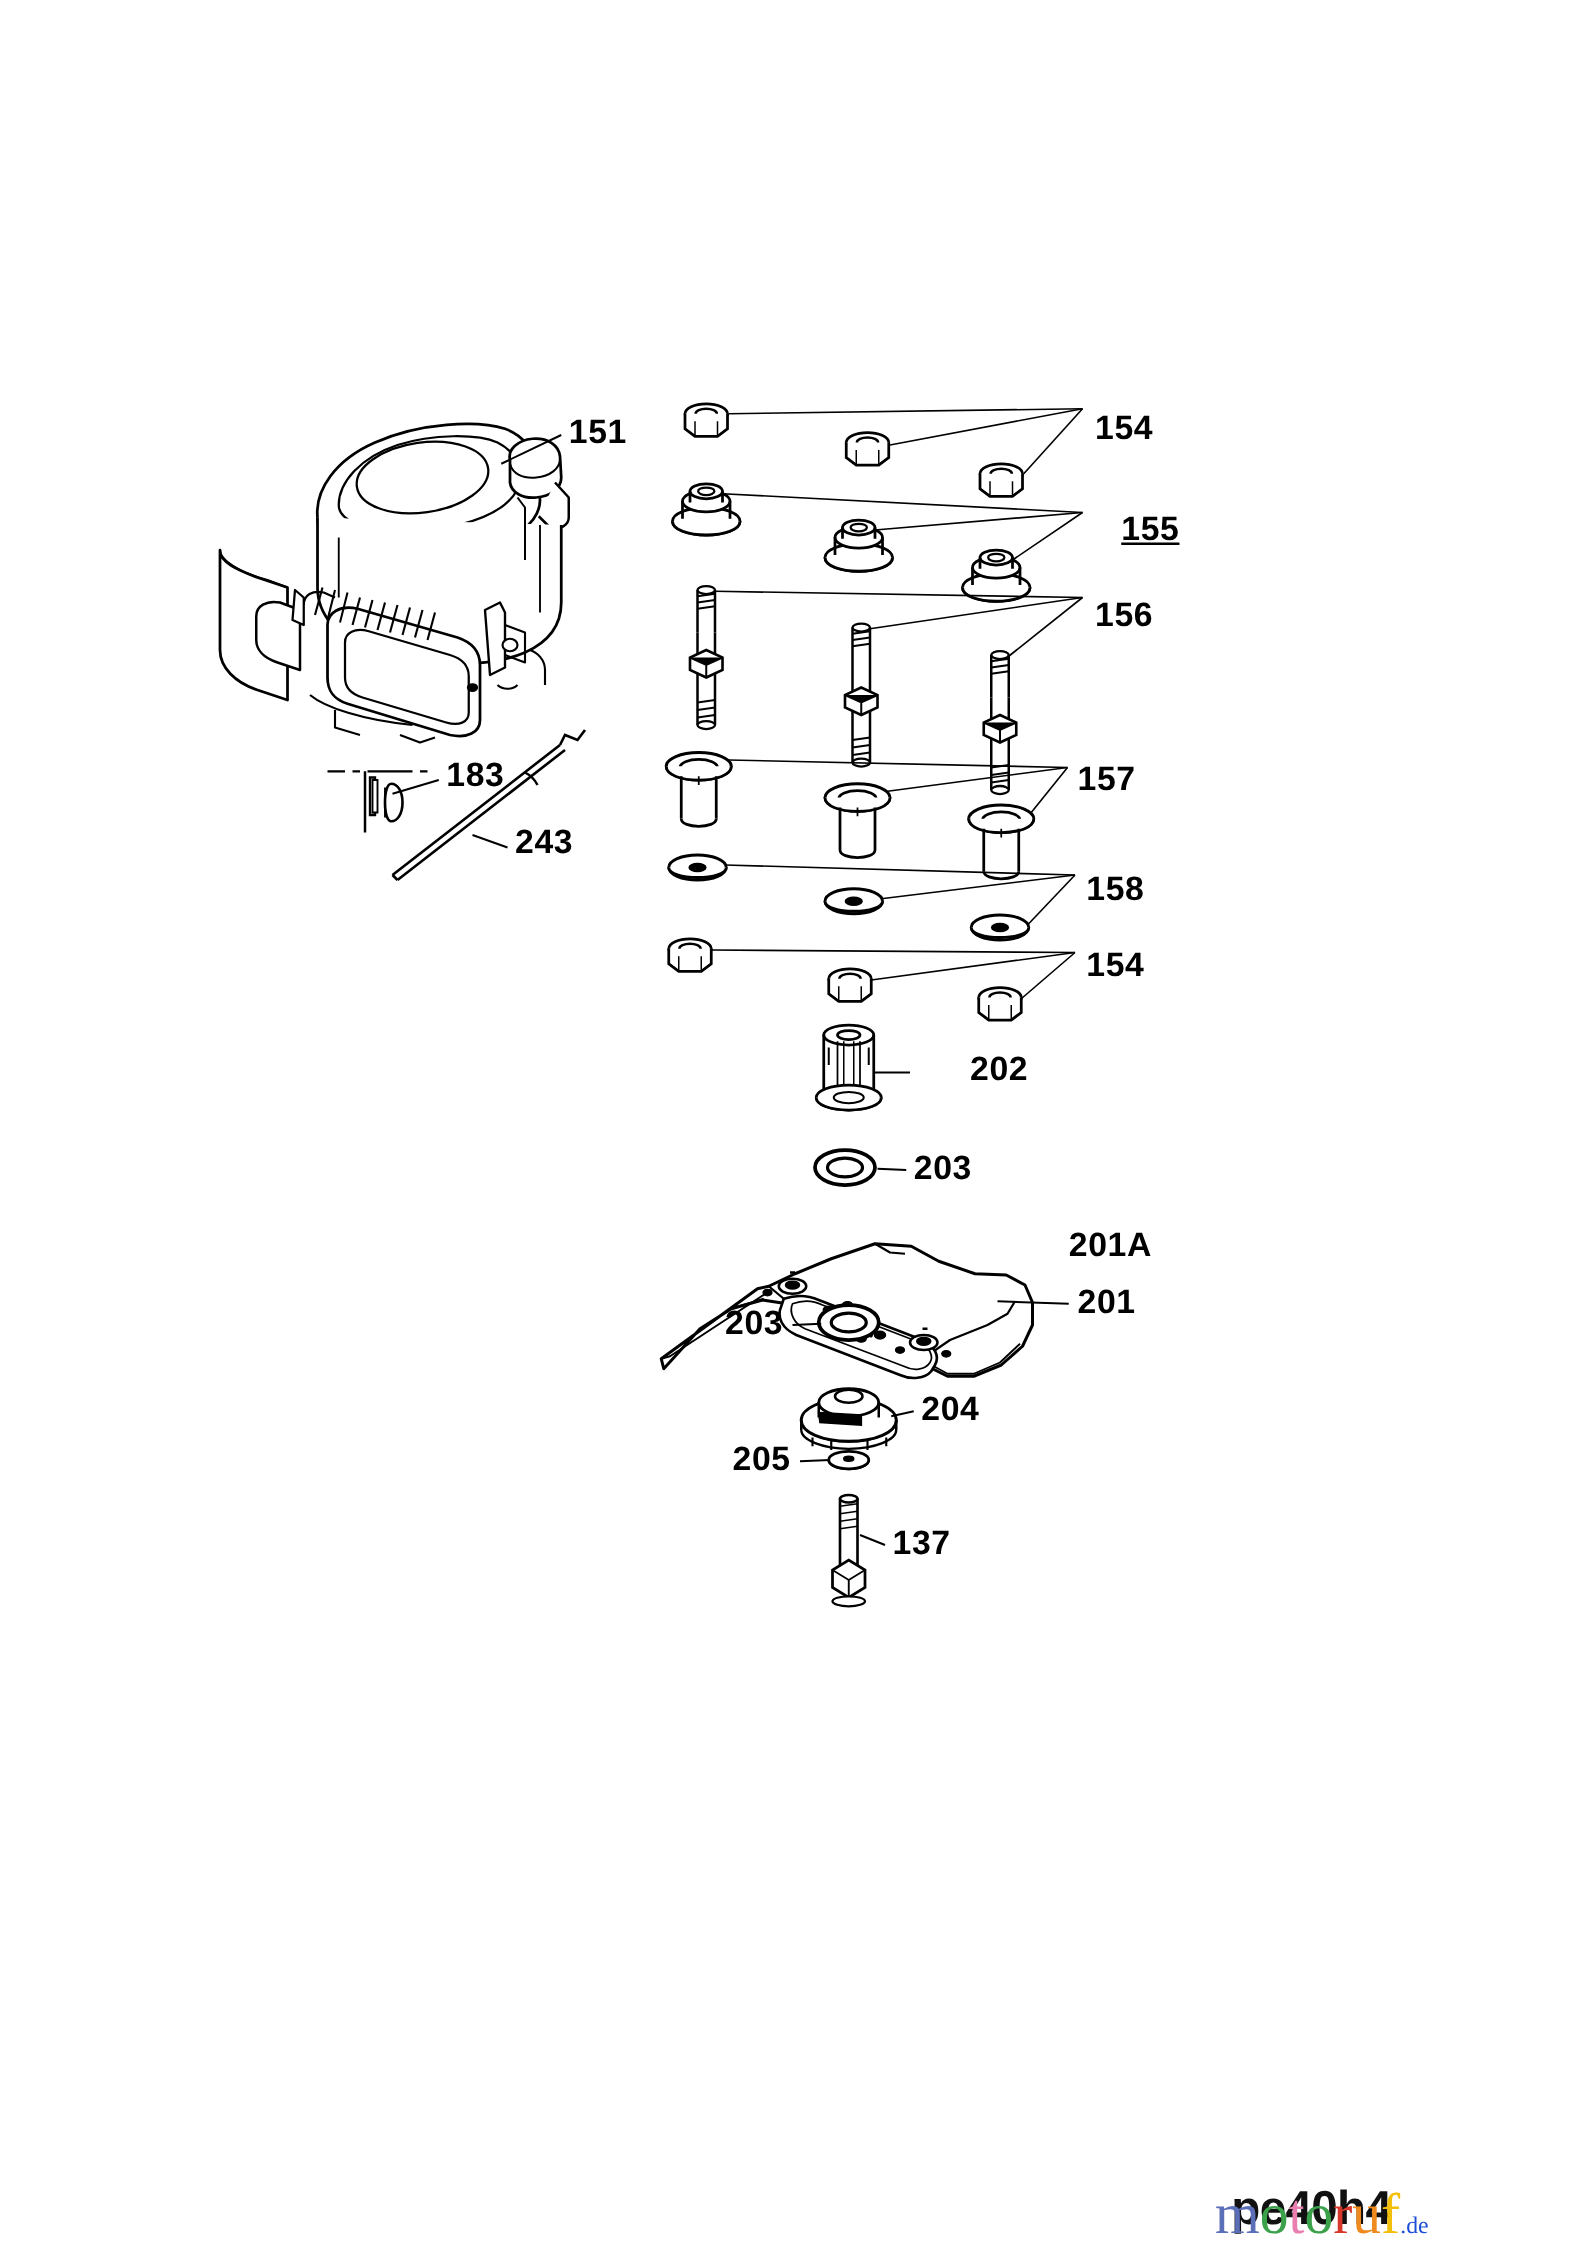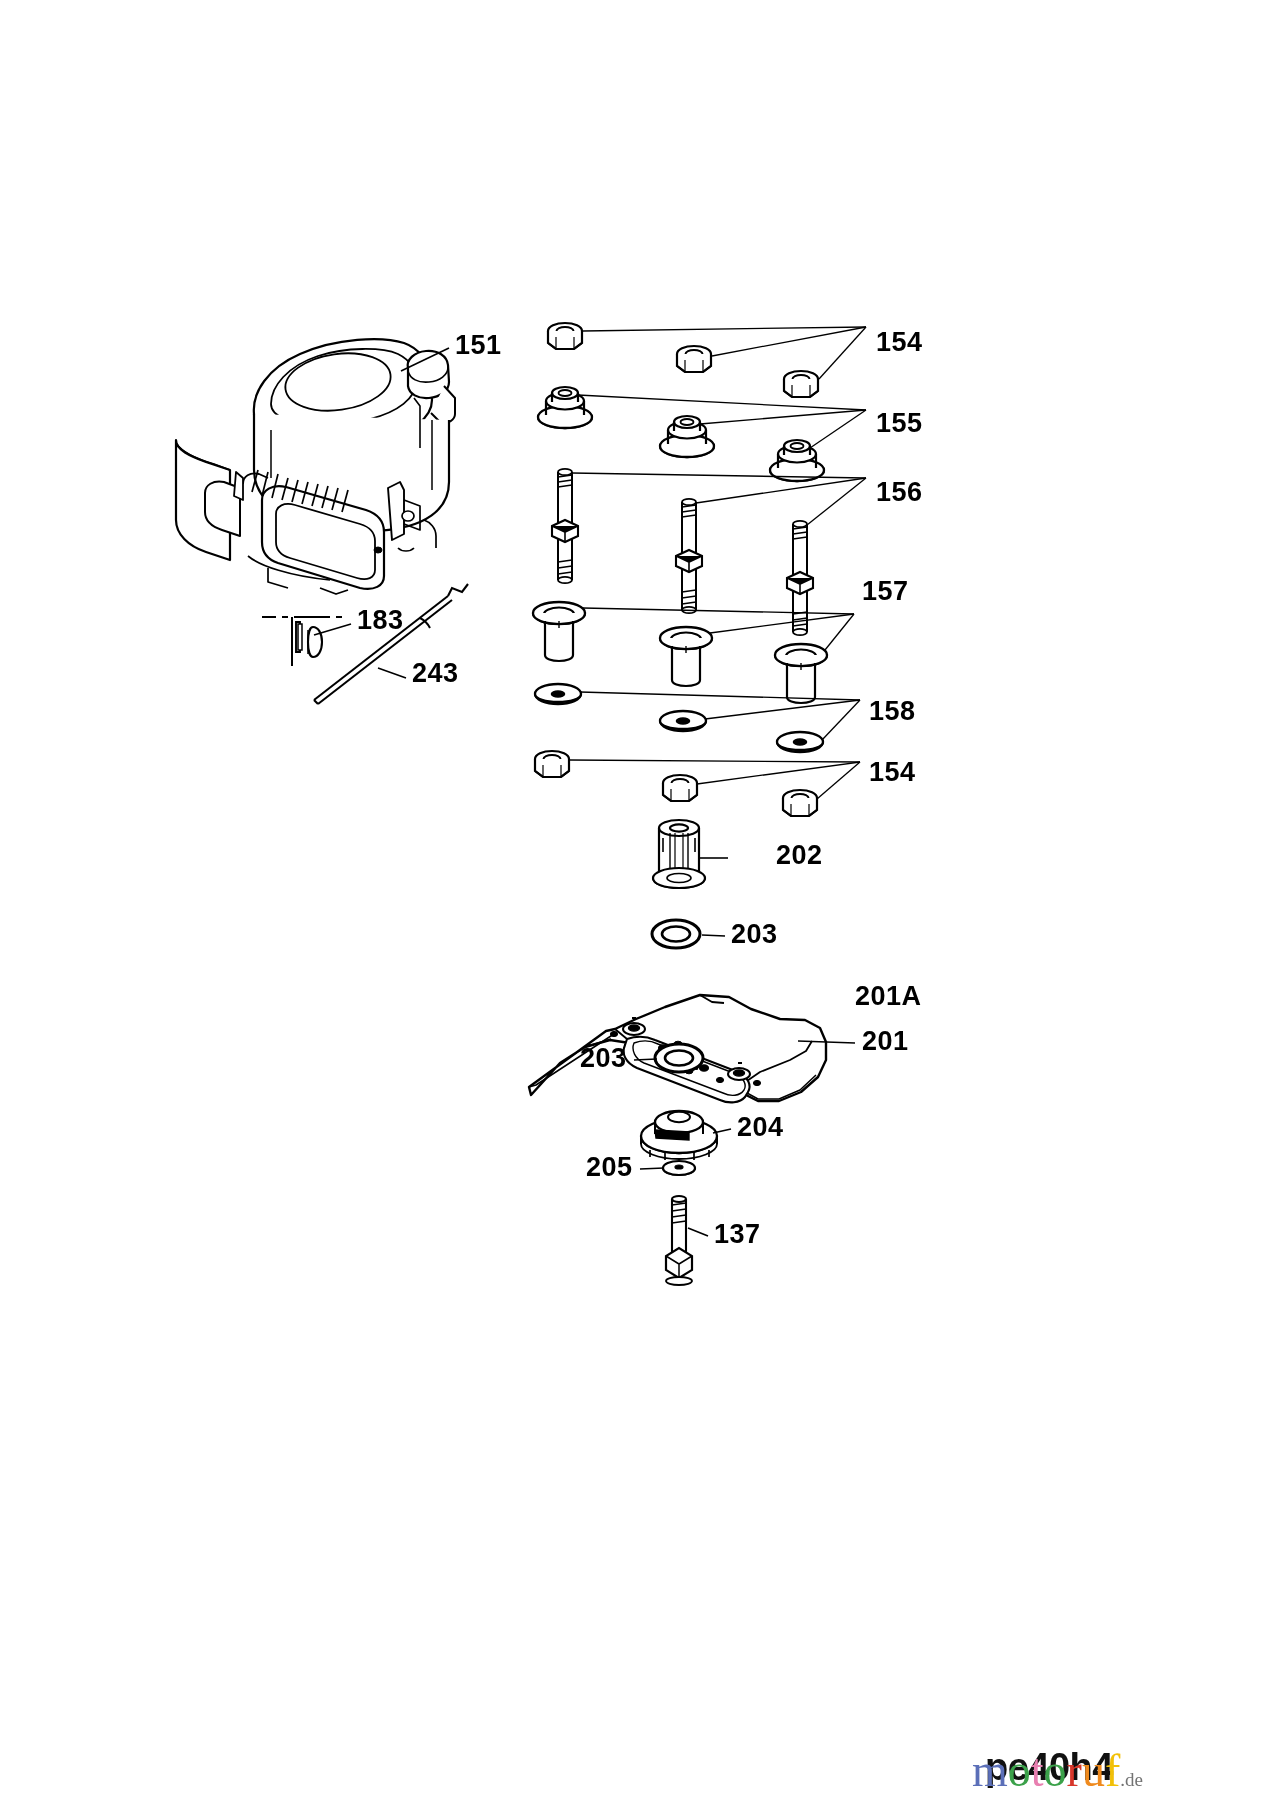--- a/index.html
+++ b/index.html
@@ -3,21 +3,21 @@
 <meta charset="utf-8">
 <style>
   html,body{margin:0;padding:0;background:#ffffff;}
   body{width:1272px;height:1800px;position:relative;font-family:"Liberation Sans",sans-serif;overflow:hidden;}
   #sheet{position:absolute;left:0;top:0;width:1272px;height:1800px;background:#fff;}
   svg.layer{position:absolute;left:0;top:0;width:1272px;height:1800px;}
   .lbl{position:absolute;font-family:"Liberation Sans",sans-serif;font-weight:bold;font-size:27px;color:#000;letter-spacing:0.5px;white-space:nowrap;}
   .wm{position:absolute;white-space:nowrap;font-family:"Liberation Serif",serif;}
   .wm-code{position:absolute;font-family:"Liberation Sans",sans-serif;font-weight:bold;font-size:38px;color:#111;white-space:nowrap;letter-spacing:-0.5px;}
   .wm-letter{font-size:46px;font-weight:normal;line-height:1;}
-  .wm-de{font-size:19px;color:#737373;}
+  .wm-de{font-size:19px;color:#1d4ed8;}
 </style>
 </head>
 <body>
 
 <div id="sheet">
 
   <svg class="layer" viewBox="0 0 1272 1800">
     <defs>
       <g id="nut-lock">
         <ellipse cx="0" cy="-9" rx="17" ry="8" fill="#fff" stroke="#000" stroke-width="2.2"></ellipse>
@@ -297,23 +297,23 @@
       <path d="M731,1129 L713,1133"></path>
       <path d="M640,1169 L664,1168"></path>
       <path d="M708,1236 L688,1228"></path>
     </g>
   </svg>
 
   <div class="lbl" style="left:455px;top:330px;">151</div>
   <div class="lbl" style="left:357px;top:605px;">183</div>
   <div class="lbl" style="left:412px;top:658px;">243</div>
   <div class="lbl" style="left:876px;top:327px;">154</div>
-  <div class="lbl" style="left:876px;top:408px;">155</div>
+  <div class="lbl" style="left:897px;top:408px;text-decoration:underline;">155</div>
   <div class="lbl" style="left:876px;top:477px;">156</div>
-  <div class="lbl" style="left:862px;top:576px;">157</div>
+  <div class="lbl" style="left:862px;top:608px;">157</div>
   <div class="lbl" style="left:869px;top:696px;">158</div>
   <div class="lbl" style="left:869px;top:757px;">154</div>
   <div class="lbl" style="left:776px;top:840px;">202</div>
   <div class="lbl" style="left:731px;top:919px;">203</div>
   <div class="lbl" style="left:855px;top:981px;">201A</div>
   <div class="lbl" style="left:862px;top:1026px;">201</div>
   <div class="lbl" style="left:580px;top:1043px;">203</div>
   <div class="lbl" style="left:737px;top:1112px;">204</div>
   <div class="lbl" style="left:586px;top:1152px;">205</div>
   <div class="lbl" style="left:714px;top:1219px;">137</div>

